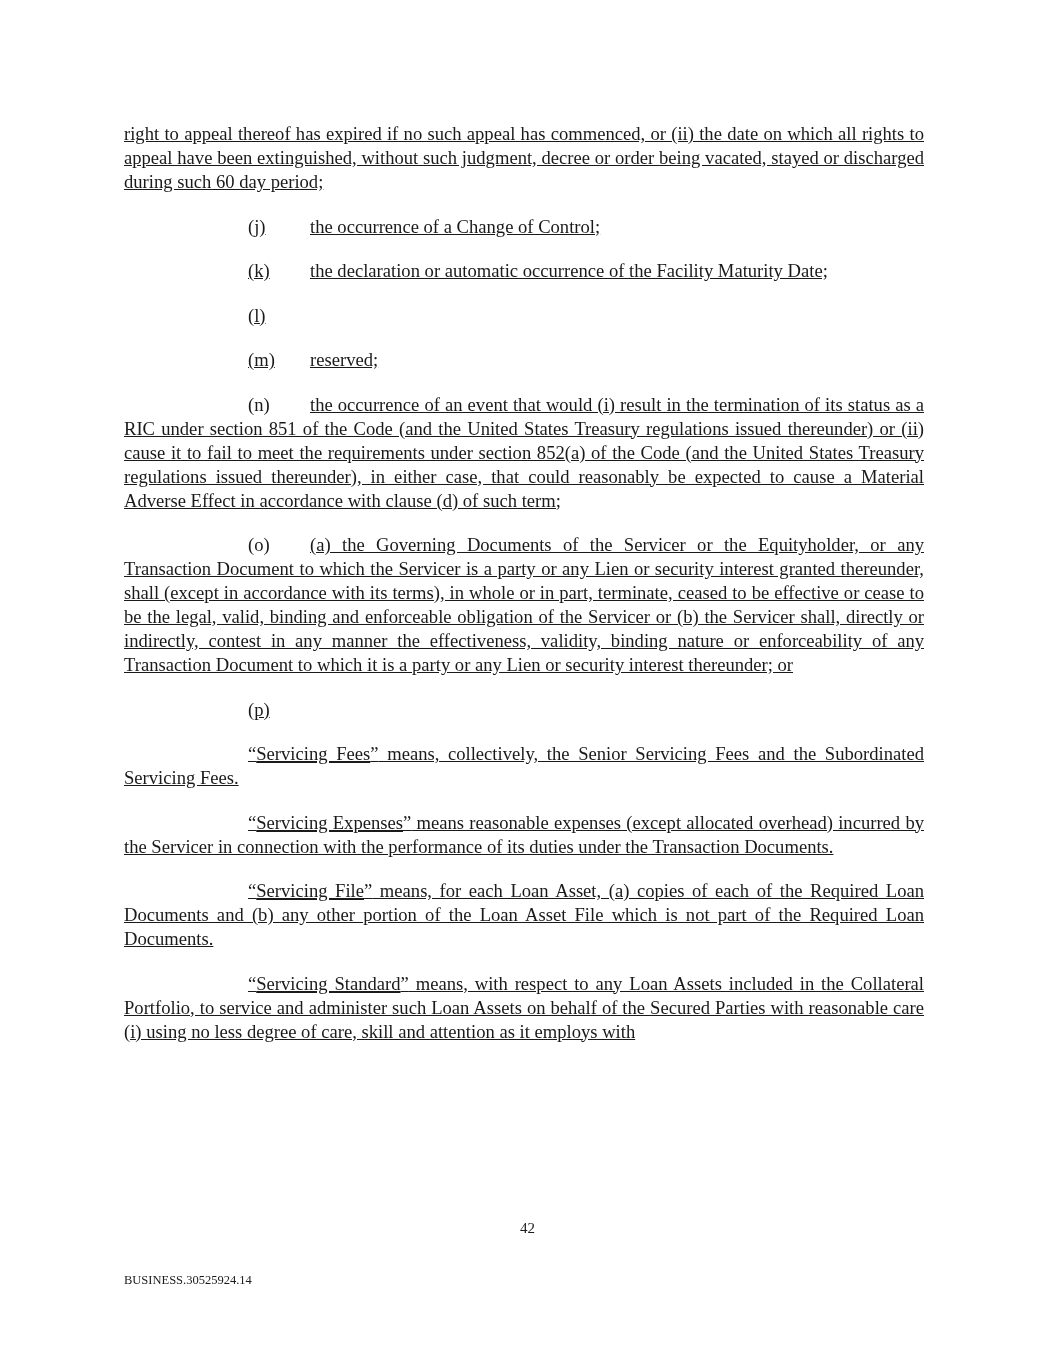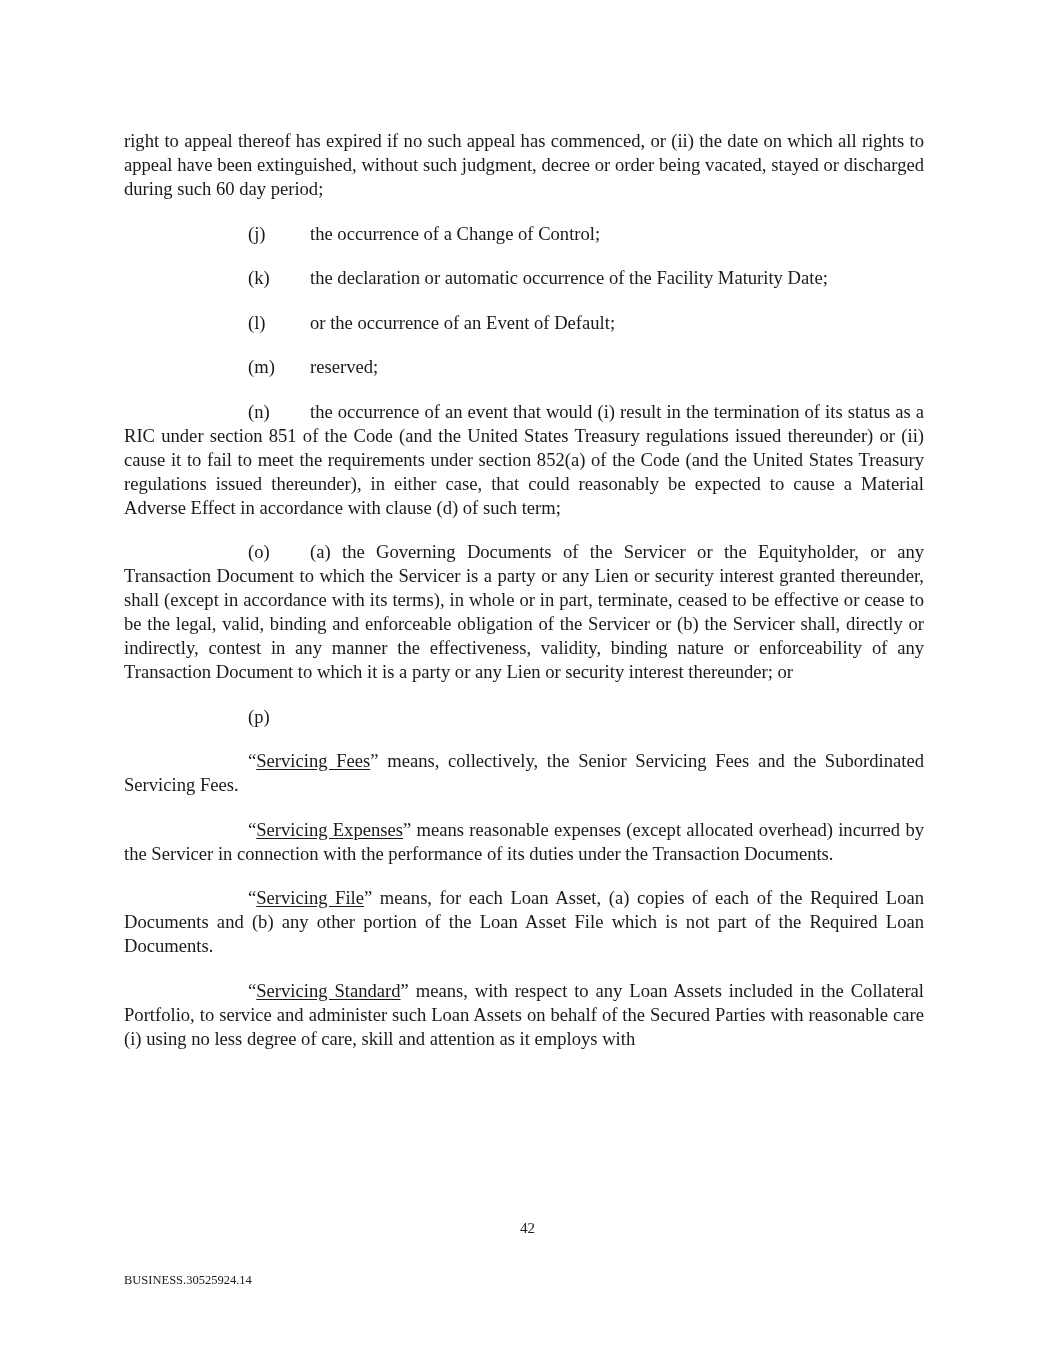--- a/index.html
+++ b/index.html
@@ -11,24 +11,25 @@
       width: 1055px;
       height: 1365px;
       position: relative;
       overflow: hidden;
       font-family: "Liberation Serif", "DejaVu Serif", serif;
       color: #1a1a1a;
     }
     .page {
       position: absolute;
       left: 124px;
-      top: 129px;
+      top: 122px;
       width: 800px;
       font-size: 18.6px;
       line-height: 24px;
+      text-decoration: underline;
     }
     .para {
       margin: 0 0 20.5px 0;
       text-align: justify;
     }
     .indent {
       text-indent: 124px;
     }
     .item {
       margin: 0 0 20.5px 0;
@@ -76,21 +77,20 @@
   <div class="item">
     <span class="label">(j)</span>
     <span>the occurrence of a Change of Control;</span>
   </div>
   <div class="item">
     <span class="label">(k)</span>
     <span>the declaration or automatic occurrence of the Facility Maturity Date;</span>
   </div>
   <div class="item">
     <span class="label">(l)</span>
-    <span>or the occurrence of an Event of Default;</span>
   </div>
   <div class="item">
     <span class="label">(m)</span>
     <span>reserved;</span>
   </div>
 
   <p class="para indent"><span class="tab-label">(n)</span><span>the occurrence of an event that would (i) result in the termination of its status as a RIC under section 851 of the Code (and the United States Treasury regulations issued thereunder) or (ii) cause it to fail to meet the requirements under section 852(a) of the Code (and the United States Treasury regulations issued thereunder), in either case, that could reasonably be expected to cause a Material Adverse Effect in accordance with clause (d) of such term;</span></p>
 
   <p class="para indent"><span class="tab-label">(o)</span><span>(a) the Governing Documents of the Servicer or the Equityholder, or any Transaction Document to which the Servicer is a party or any Lien or security interest granted thereunder, shall (except in accordance with its terms), in whole or in part, terminate, ceased to be effective or cease to be the legal, valid, binding and enforceable obligation of the Servicer or (b) the Servicer shall, directly or indirectly, contest in any manner the effectiveness, validity, binding nature or enforceability of any Transaction Document to which it is a party or any Lien or security interest thereunder; or</span></p>
 

